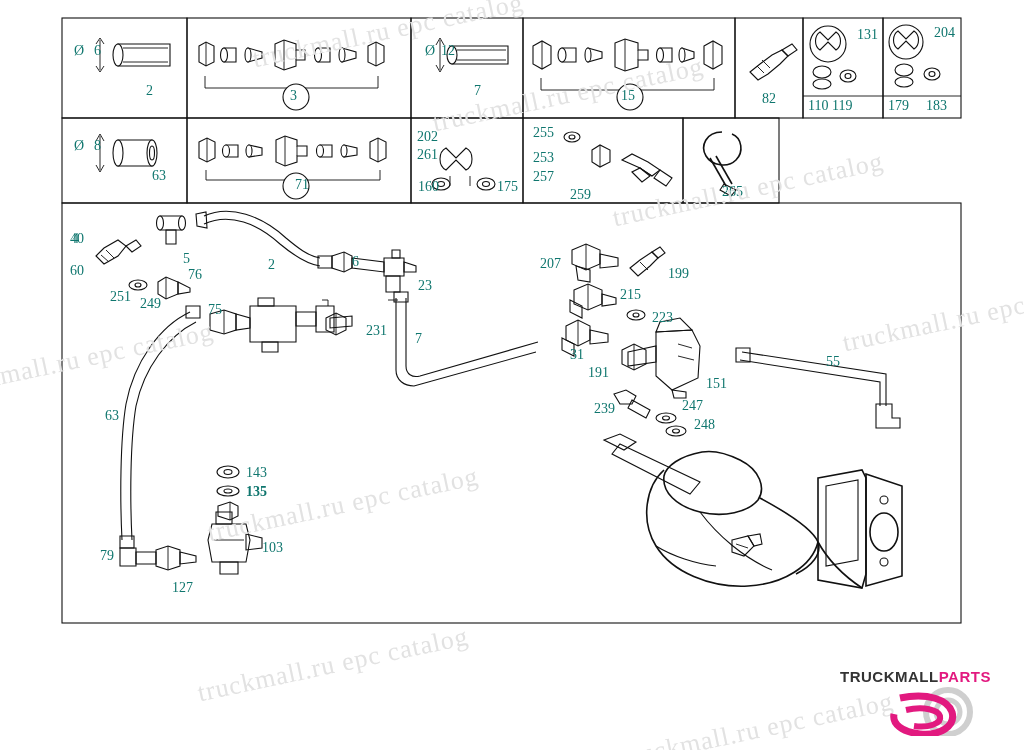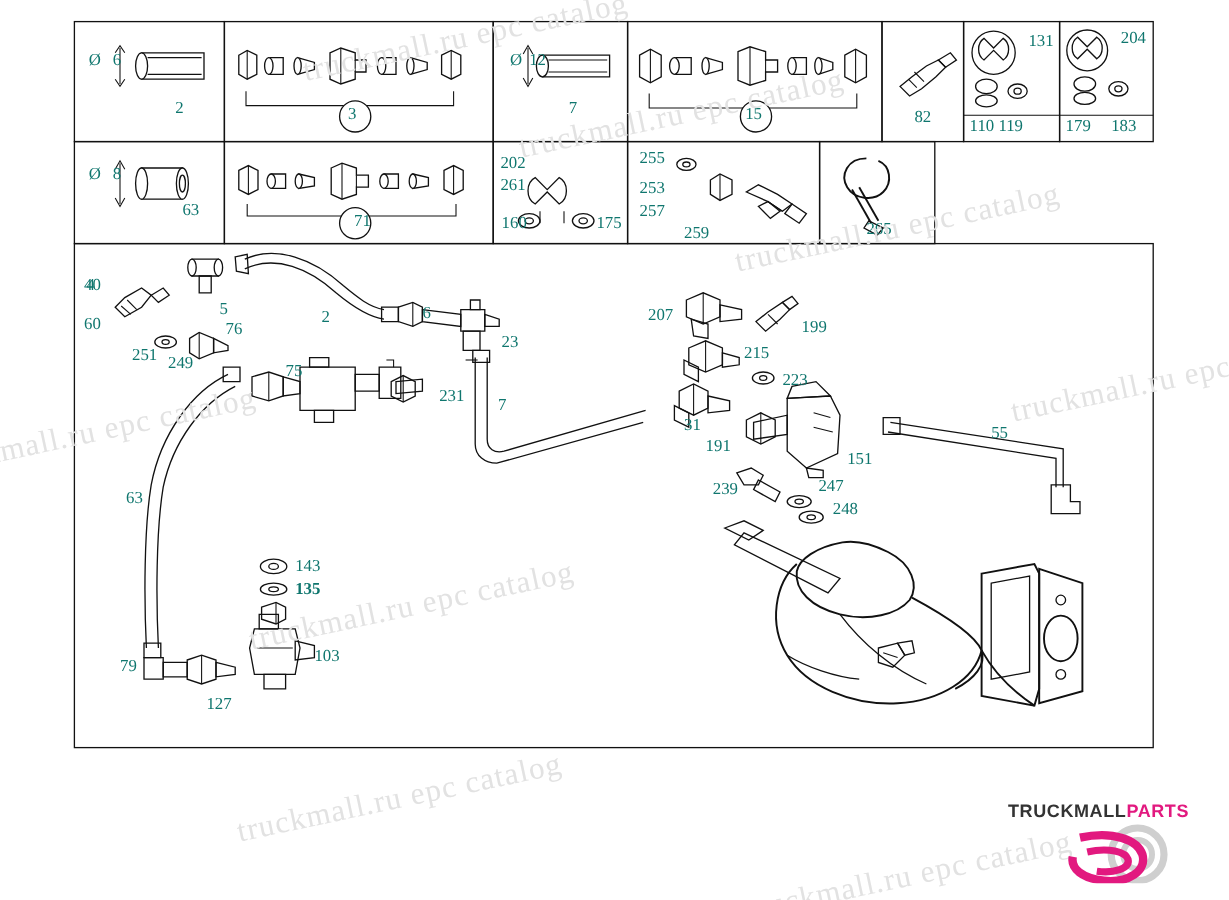--- a/index.html
+++ b/index.html
@@ -402,21 +402,21 @@
 
 <div class="lbl" style="left:722px; top:185px;">265</div>
 
 <div class="lbl" style="left:72px;top:232px;">4</div>
 <div class="lbl" style="left:70px;top:232px;font-family:Liberation Serif, serif;">40</div>
 <div class="lbl" style="left:70px;top:264px;">60</div>
 <div class="lbl" style="left:110px;top:290px;">251</div>
 <div class="lbl" style="left:140px;top:297px;text-align:center;">249</div>
 <div class="lbl" style="left:183px;top:252px;">5</div>
 <div class="lbl" style="left:188px;top:268px;">76</div>
-<div class="lbl" style="left:208px;top:303px;margin-left:30px;">75</div>
+<div class="lbl" style="left:208px;top:303px;">75</div>
 <div class="lbl" style="left:268px;top:258px;">2</div>
 <div class="lbl" style="left:352px;top:255px;">6</div>
 <div class="lbl" style="left:418px;top:279px;">23</div>
 <div class="lbl" style="left:350px;top:324px;margin-left:16px;">231</div>
 <div class="lbl" style="left:415px;top:332px;">7</div>
 <div class="lbl" style="left:105px;top:409px;">63</div>
 <div class="lbl" style="left:100px;top:549px;">79</div>
 <div class="lbl" style="left:172px;top:581px;">127</div>
 <div class="lbl" style="left:262px;top:541px;">103</div>
 <div class="lbl" style="left:246px;top:466px;">143</div>

